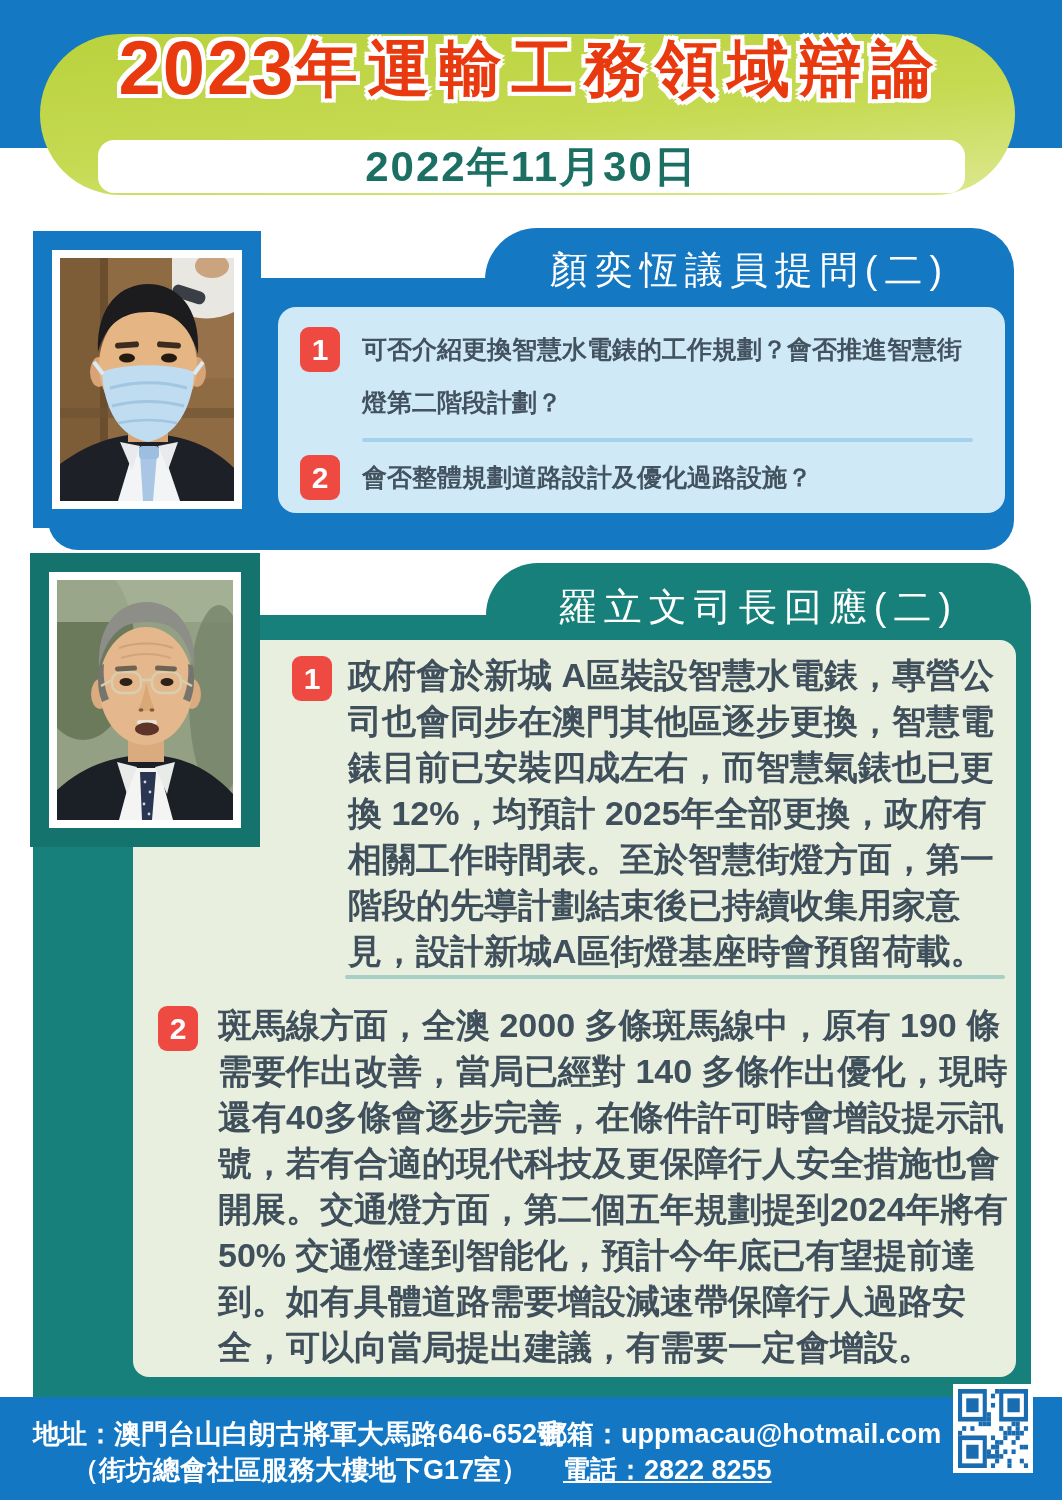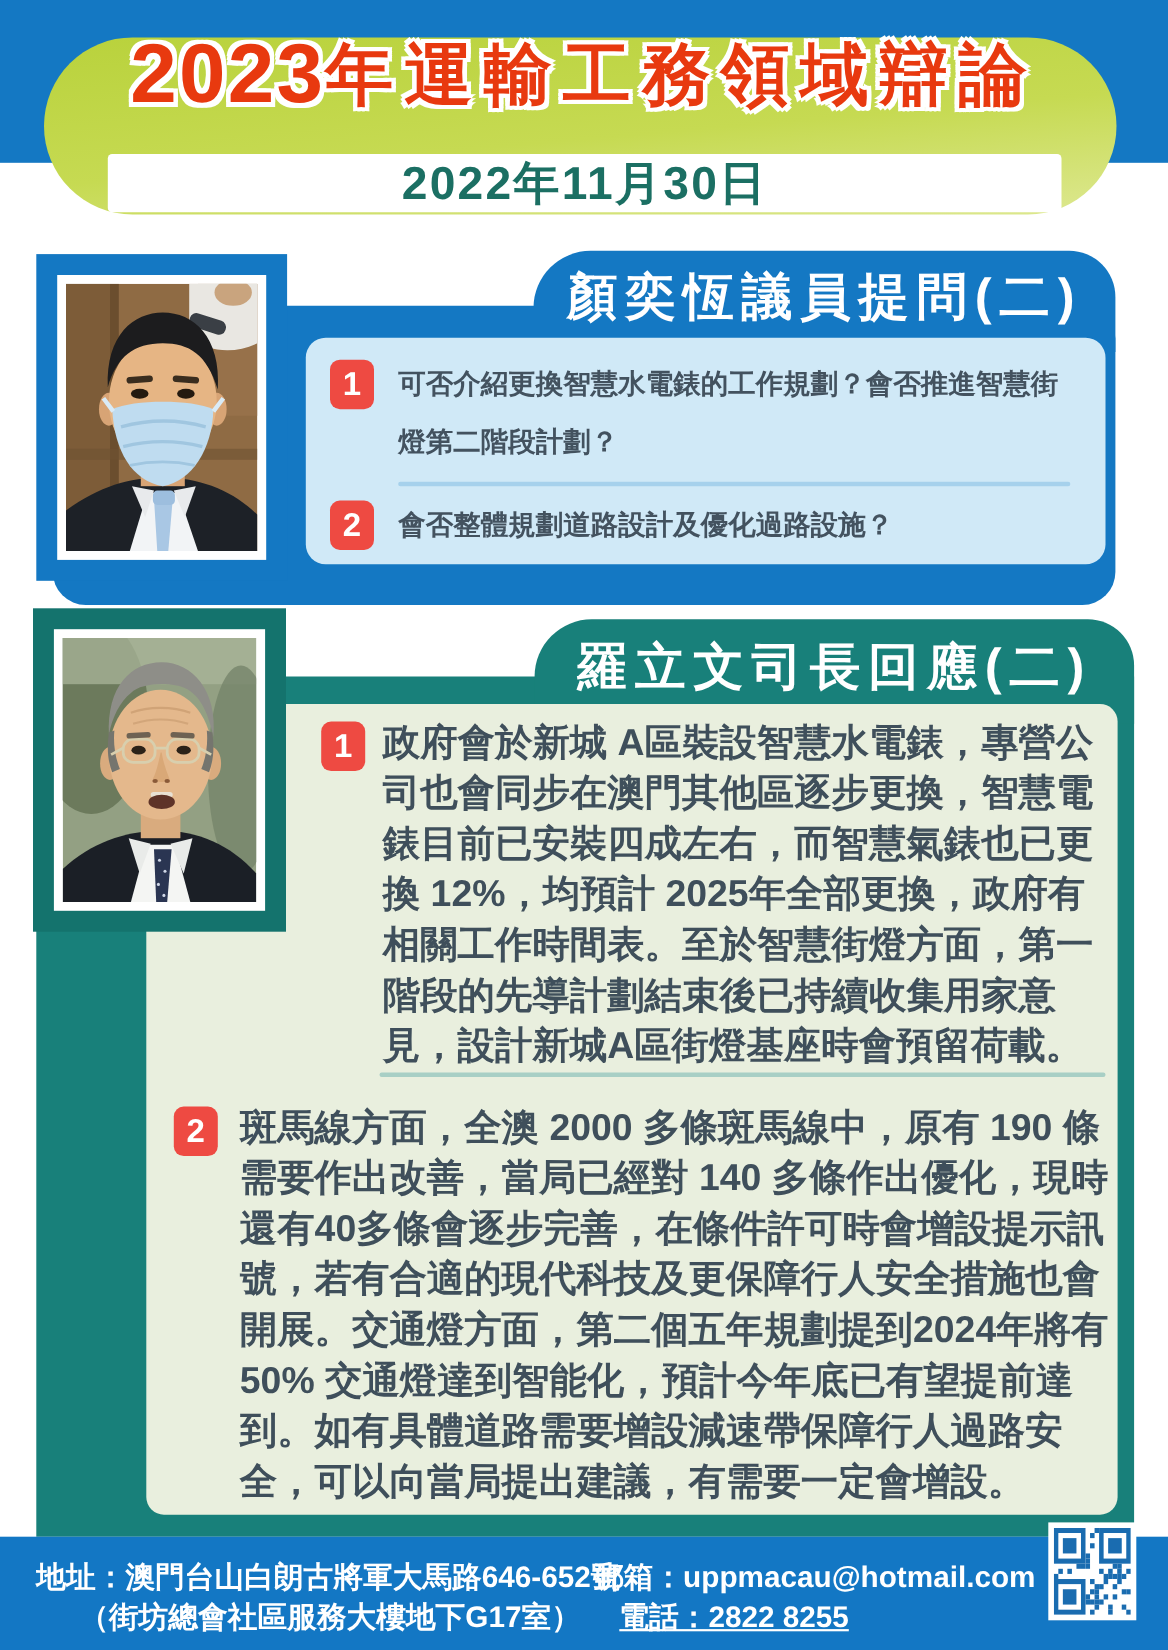--- a/index.html
+++ b/index.html
@@ -19,28 +19,28 @@
   .header-title {
     position:absolute; left:0; top:24px; width:100%; text-align:center;
     font-weight:700; color:#e8390f; white-space:nowrap;
     text-shadow:-4px -4px 0 #fff,4px -4px 0 #fff,-4px 4px 0 #fff,4px 4px 0 #fff,
                  0 -4px 0 #fff,0 4px 0 #fff,-4px 0 0 #fff,4px 0 0 #fff;
   }
   .header-title .yr { font-size:76px; letter-spacing:2px; vertical-align:-4px; }
   .header-title .rest { font-size:62px; letter-spacing:10px; }
   .date-strip {
     position:absolute; left:98px; top:140px; width:867px; height:53px;
-    background:#ffffff; border-radius:4px; display:flex; align-items:center; justify-content:center;
+    background:#ffffff; border-radius:16px; display:flex; align-items:center; justify-content:center;
   }
   .date-strip span { font-size:42px; font-weight:700; color:#1b6f63; letter-spacing:2px; }
 
   
   .sec-title {
     position:absolute; display:flex; align-items:center; justify-content:center;
-    color:#ffffff; font-size:46px; font-weight:700; letter-spacing:7px; white-space:nowrap;
+    color:#ffffff; font-size:38px; font-weight:400; letter-spacing:7px; white-space:nowrap;
   }
   .badge {
     flex:0 0 auto; width:40px; height:45px; margin-top:4px;
     background:#ee4a42; border-radius:9px; color:#fff;
     font-size:30px; font-weight:700; display:flex; align-items:center; justify-content:center;
   }
   .photo-frame { position:absolute; }
   .photo-frame .inner { width:100%; height:100%; background:#ffffff; padding:8px; }
   .photo-frame svg { display:block; width:100%; height:100%; }
 

